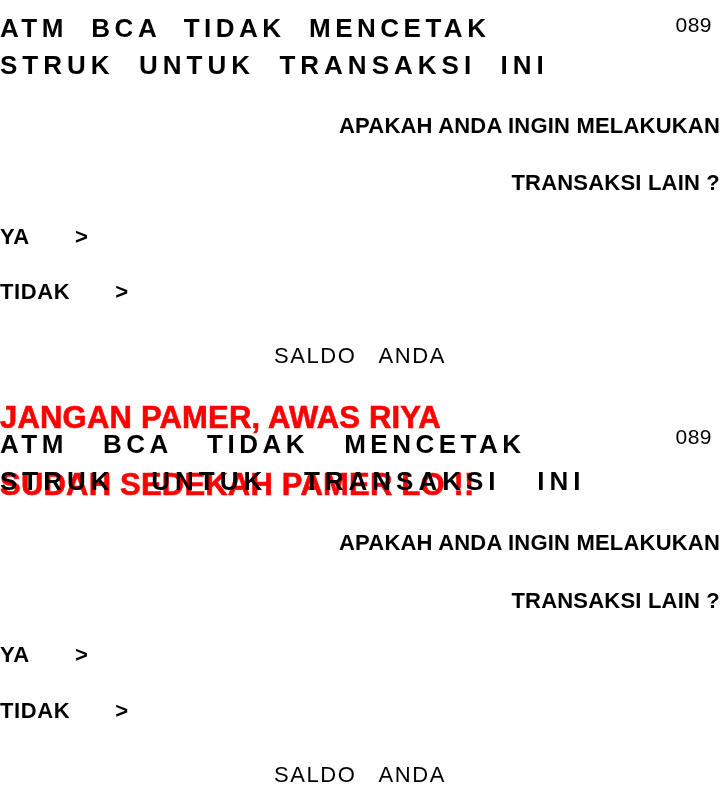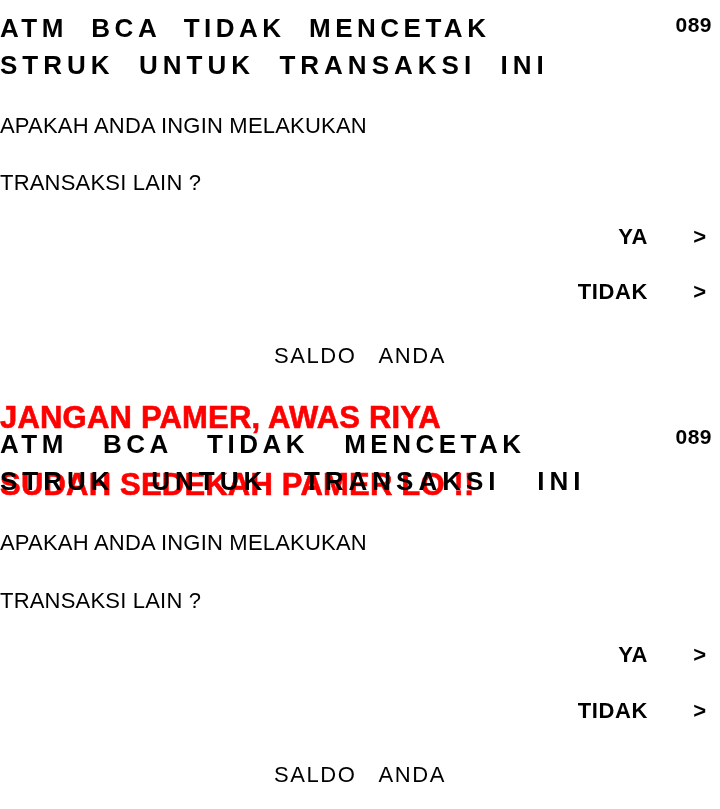--- a/index.html
+++ b/index.html
@@ -21,47 +21,46 @@
     background: #ffffff;
   }
   .atm-panel {
     position: relative;
     width: 720px;
     box-sizing: border-box;
   }
   .corner-code {
     position: absolute;
     right: 8px;
-    font-weight: bold;
+    font-weight: normal;
     font-size: 21px;
     letter-spacing: 0.5px;
     line-height: 1;
   }
   .header-line {
     text-align: left;
     font-weight: bold;
     letter-spacing: 4.5px;
     font-size: 26px;
     line-height: 1.28;
     white-space: pre;
   }
   .header-line.second {
     letter-spacing: 5px;
   }
   .question {
-    text-align: left;
-    font-weight: normal;
+    text-align: right;
+    font-weight: bold;
     font-size: 22px;
     line-height: 1.3;
     letter-spacing: 0.2px;
     white-space: pre;
   }
   .option-row {
     display: flex;
-    justify-content: flex-end;
     align-items: baseline;
     font-weight: bold;
     font-size: 22px;
     padding-right: 14px;
   }
   .option-label {
     letter-spacing: 0.6px;
   }
   .option-arrow {
     display: inline-block;

